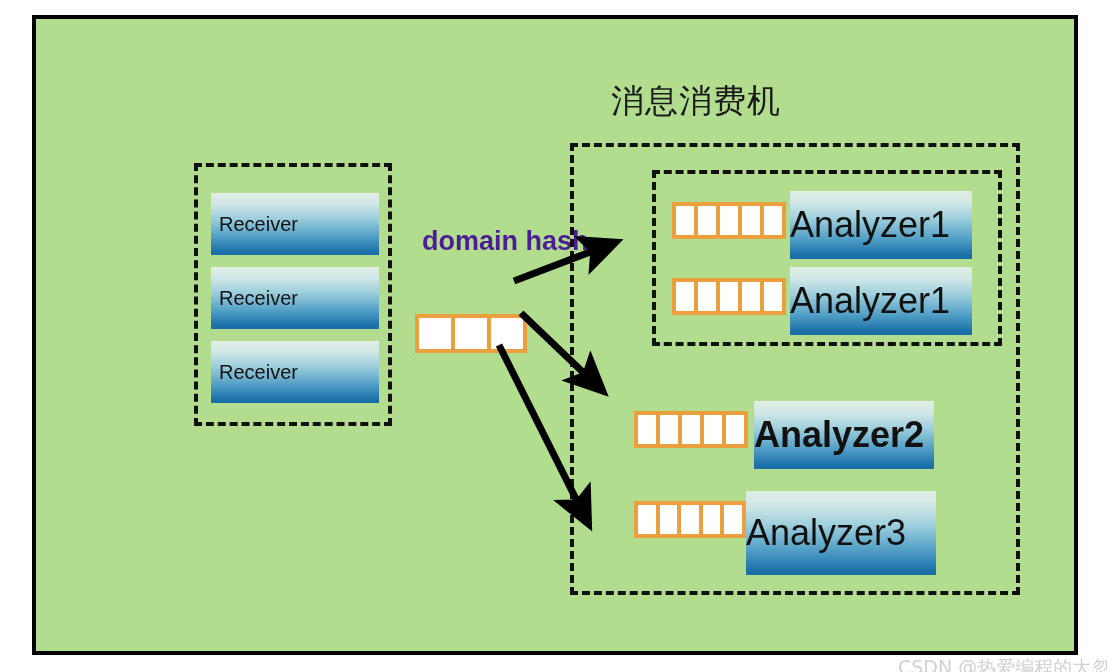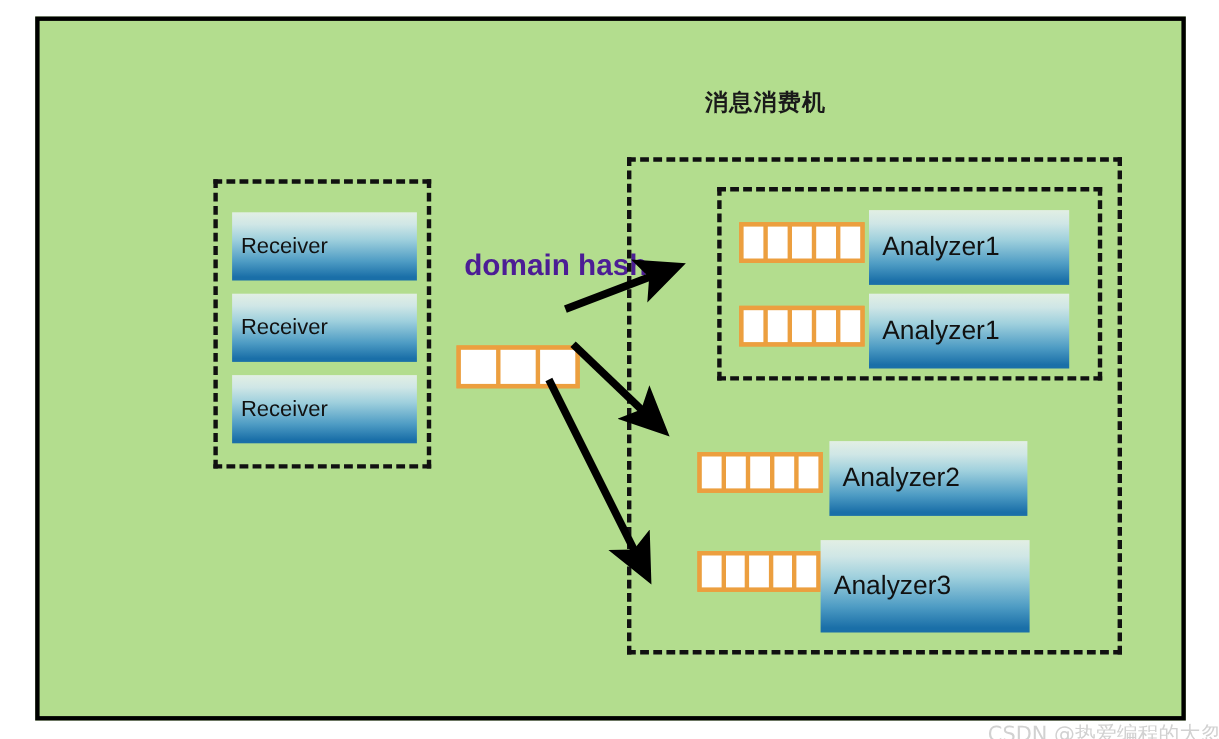--- a/index.html
+++ b/index.html
@@ -29,22 +29,22 @@
     box-sizing: border-box;
   }
 
   
   .title {
     position: absolute;
     left: 520px;
     top: 60px;
     width: 280px;
     text-align: center;
-    font-size: 21px;
-    font-weight: bold;
+    font-size: 33px;
+    font-weight: normal;
     color: #1a1a1a;
     letter-spacing: 1px;
     white-space: nowrap;
     font-family: "DejaVu Sans", "Liberation Sans", sans-serif;
   }
 
   
   .dashed {
     position: absolute;
     border: 4px dashed #111111;
@@ -62,34 +62,33 @@
                 #cfe6e6 18%,
                 #9fd0dd 40%,
                 #4e9cc4 72%,
                 #1a6fa8 95%,
                 #1a6fa8 100%);
     color: #111111;
     display: flex;
     align-items: center;
     justify-content: flex-start;
     box-sizing: border-box;
-    padding-left: 12px;
-    font-size: 24px;
+    font-size: 36px;
     line-height: 1;
     white-space: nowrap;
   }
   .node.recv { font-size: 20px; padding-left: 8px; }
 
   .recv1 { left: 175px; top: 174px; width: 168px; height: 62px; }
   .recv2 { left: 175px; top: 248px; width: 168px; height: 62px; }
   .recv3 { left: 175px; top: 322px; width: 168px; height: 62px; }
 
   .an1a  { left: 754px; top: 172px; width: 182px; height: 68px; }
   .an1b  { left: 754px; top: 248px; width: 182px; height: 68px; }
-  .an2   { left: 718px; top: 382px; width: 180px; height: 68px; }
+  .an2   { left: 718px; top: 382px; width: 180px; height: 68px; font-weight: bold; }
   .an3   { left: 710px; top: 472px; width: 190px; height: 84px; }
 
   
   .queue {
     position: absolute;
     display: flex;
     background: #ec9f3f;
     border: 4px solid #ec9f3f;
     box-sizing: border-box;
     gap: 4px;

